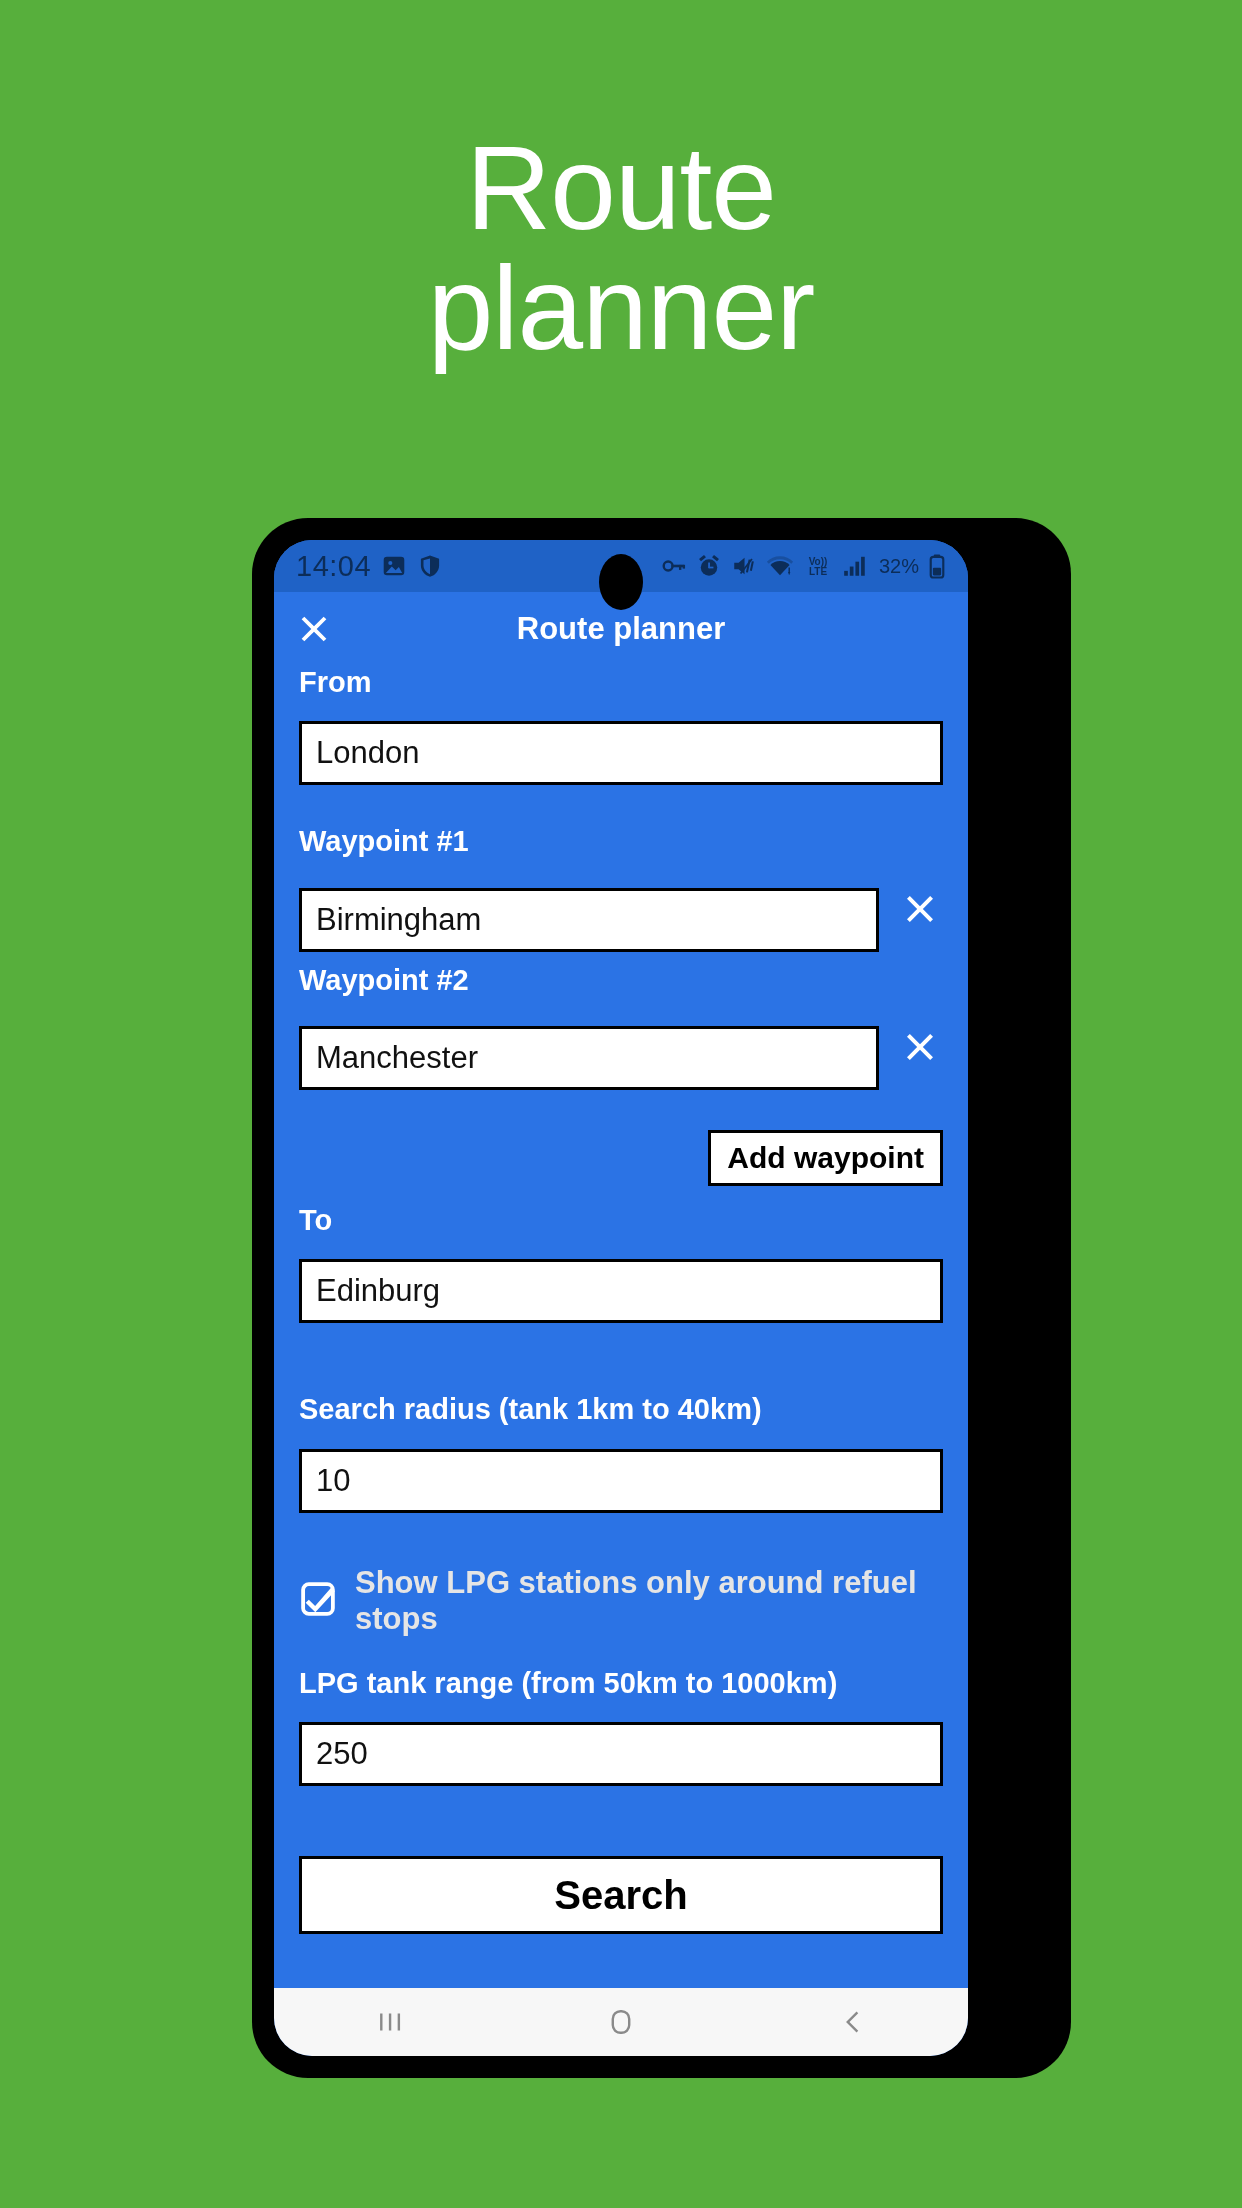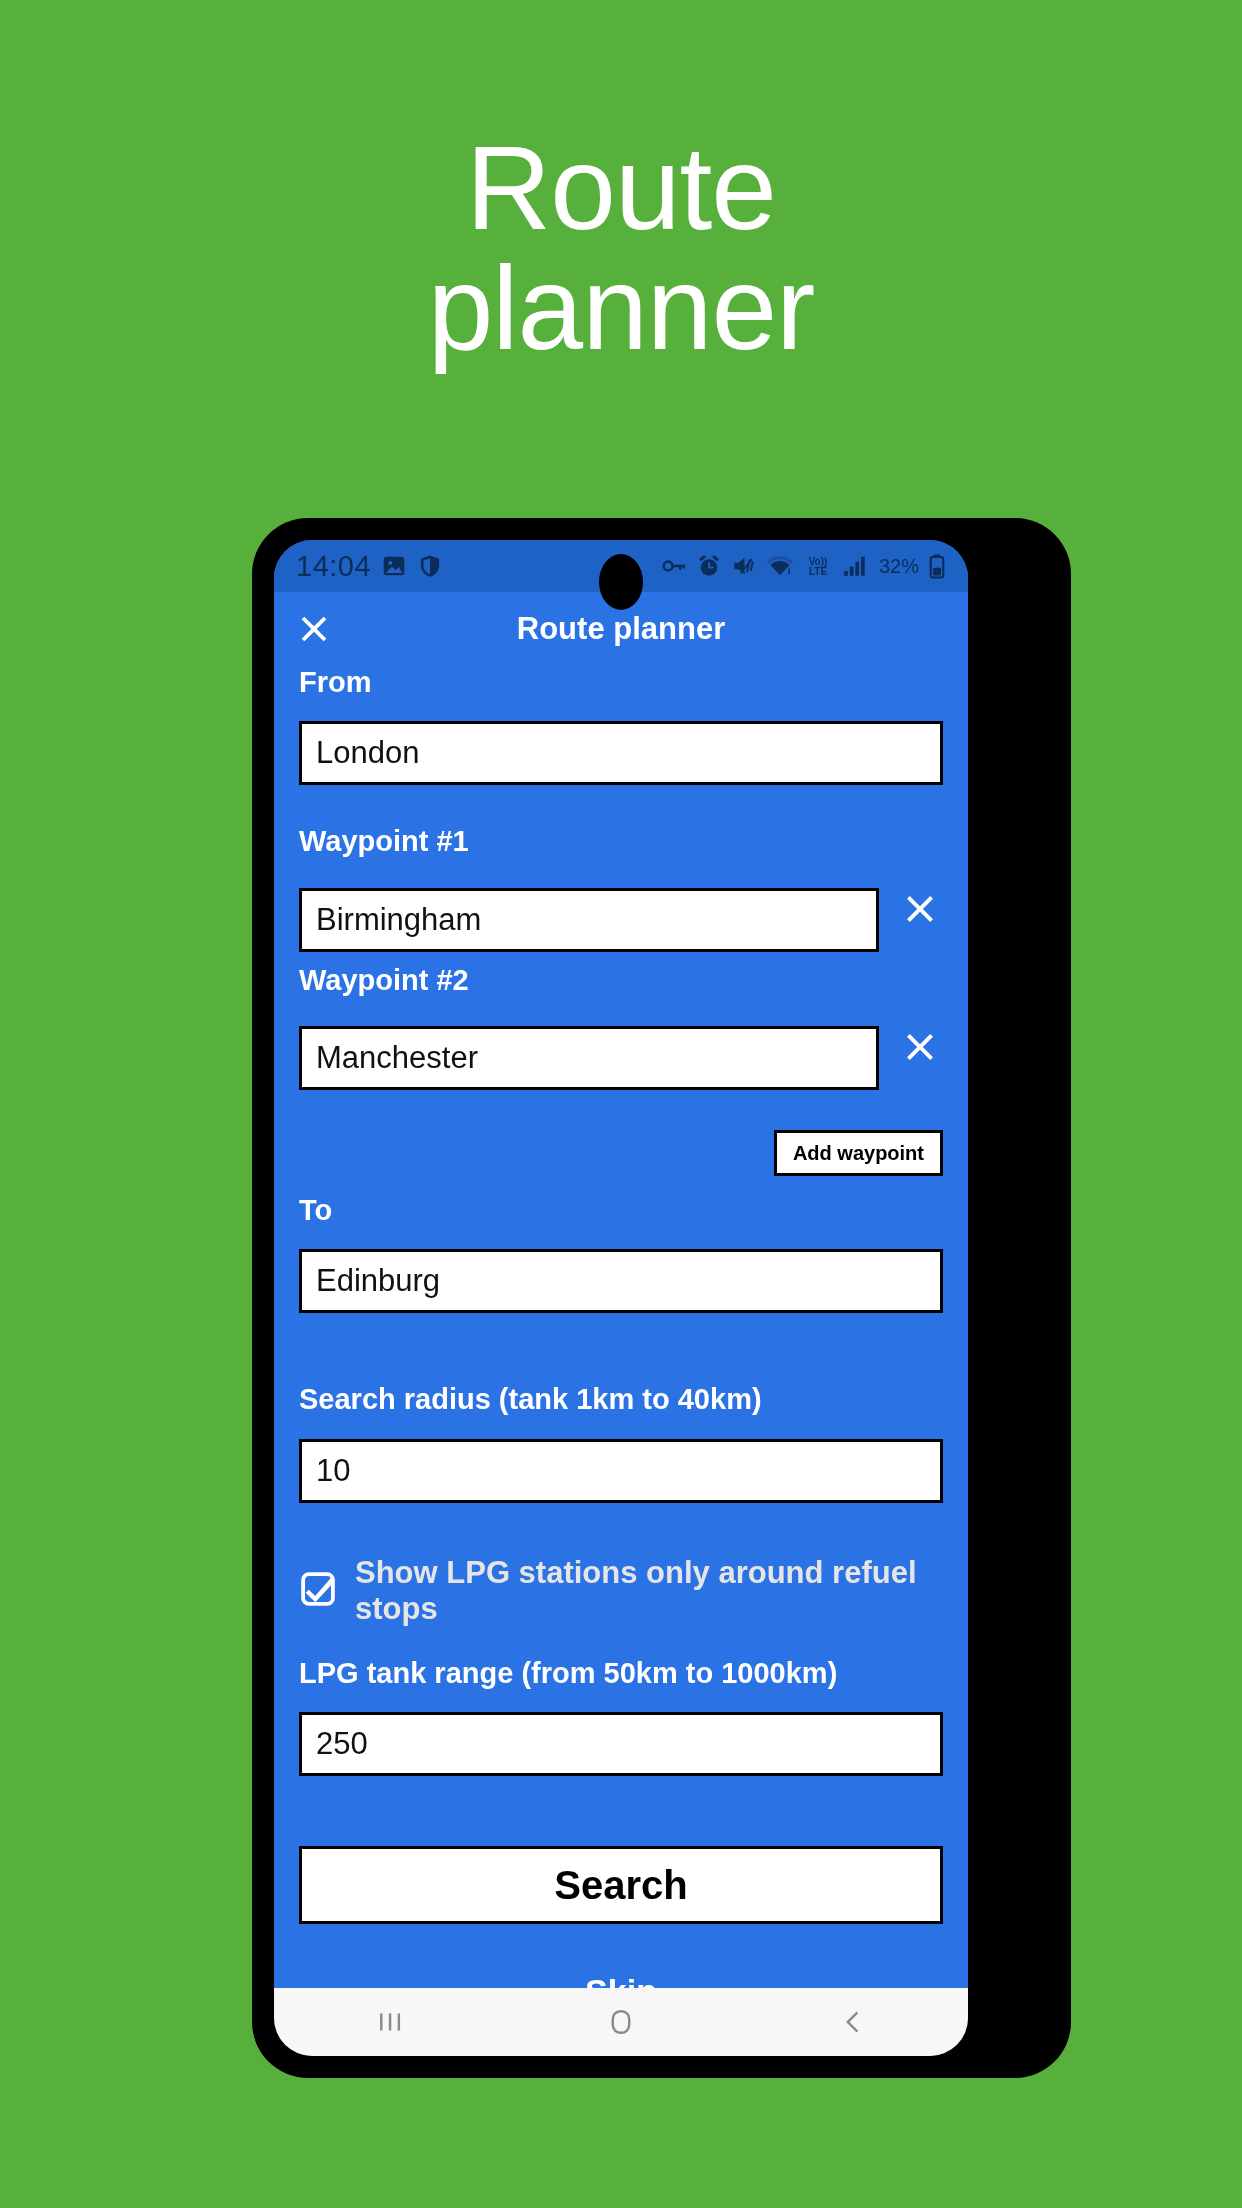--- a/index.html
+++ b/index.html
@@ -154,21 +154,21 @@
   .spacer-40 { height: 40px; }
   .spacer-12 { height: 12px; }
 
   .addwp-row { display: flex; justify-content: flex-end; }
   .btn-outline {
     background: #ffffff;
     border: 3px solid #000000;
     color: #000000;
     font-family: "Liberation Sans", sans-serif;
     font-weight: bold;
-    font-size: 20px;
+    font-size: 30px;
     padding: 10px 16px;
     line-height: 1;
   }
   .btn-search {
     width: 100%;
     text-align: center;
     padding: 16px 0;
     font-size: 40px;
   }
 

